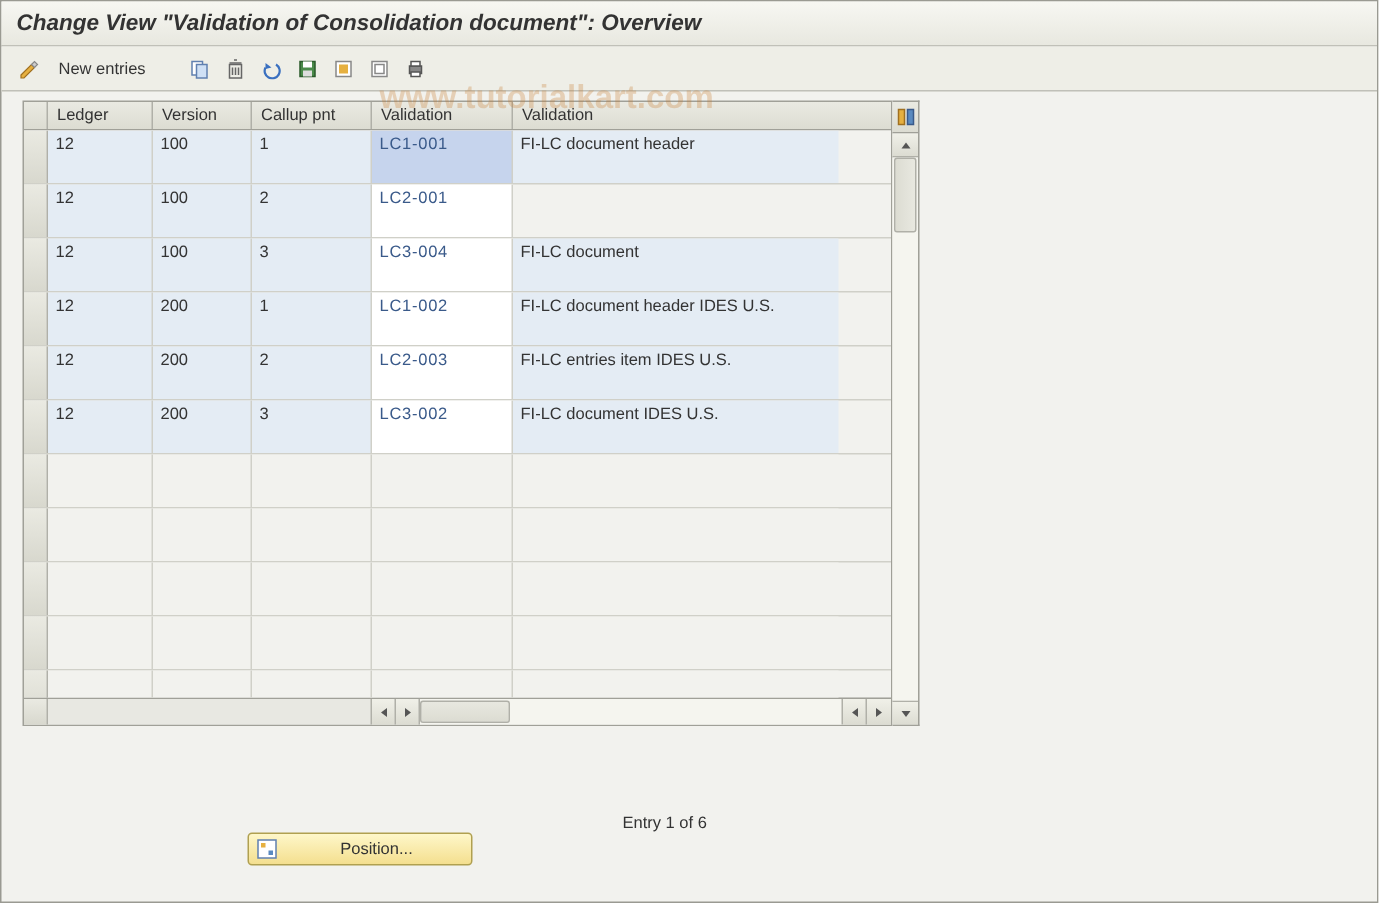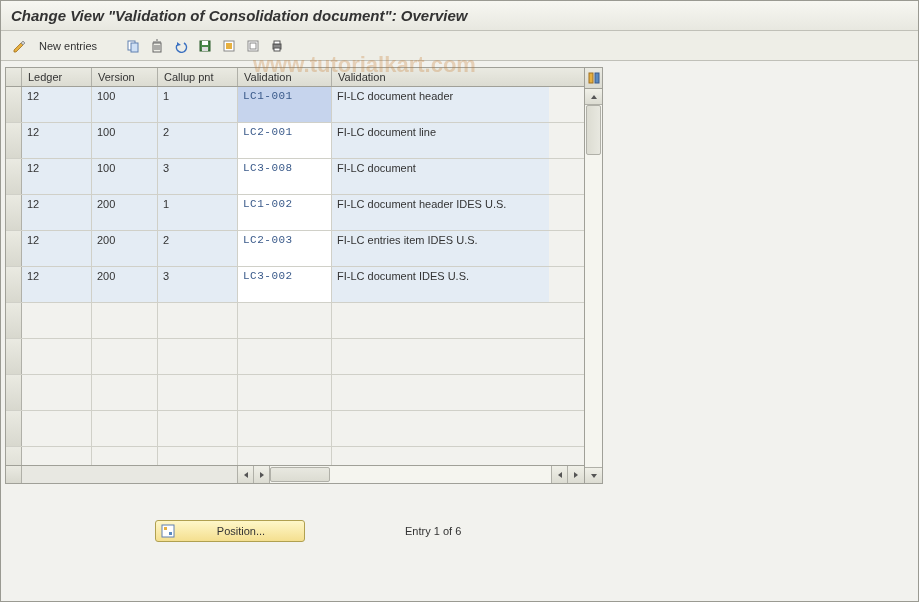--- a/index.html
+++ b/index.html
@@ -46,21 +46,21 @@
       border: 1px solid transparent;
       border-radius: 2px;
     }
     .new-entries {
       font-size: 11px;
       color: #333;
       padding: 0 6px;
       margin-right: 16px;
     }
     .content {
-      padding: 6px 4px;
+      padding: 6px 14px;
     }
     .table-area {
       display: flex;
       width: 598px;
     }
     .grid {
       border: 1px solid #a0a098;
       background: #f2f2ee;
       flex: 1;
     }
@@ -110,21 +110,21 @@
       color: #333;
       background: #e4ecf4;
       overflow: hidden;
       white-space: nowrap;
     }
     .grid-row .cell.readonly {
       background: #e4ecf4;
     }
     .grid-row .cell.input-cell {
       background: #fff;
-      font-family: Liberation Mono, monospace;
+      font-family: Liberation Sans, sans-serif;
       color: #3a5a8a;
       letter-spacing: 0.5px;
     }
     .grid-row.empty .cell {
       background: #f2f2ee;
     }
     .cell.selected-val {
       background: #c6d4ed !important;
     }
     .vscroll {
@@ -217,20 +217,21 @@
     .position-btn {
       display: flex;
       align-items: center;
       background: linear-gradient(#fef7c9, #f4df8f);
       border: 1px solid #b0a050;
       border-radius: 3px;
       height: 22px;
       width: 150px;
       cursor: pointer;
       padding: 0 4px;
+      margin-top: 35px;
     }
     .position-btn .picon {
       width: 16px;
       height: 16px;
       margin-right: 6px;
       display: inline-flex;
       align-items: center;
       justify-content: center;
     }
     .position-btn .plabel {
@@ -339,28 +340,27 @@
               <div class="cell col-callup readonly">1</div>
               <div class="cell col-validation input-cell selected-val">LC1-001</div>
               <div class="cell col-description readonly">FI-LC document header</div>
             </div>
             <div class="grid-row">
               <div class="sel-cell"></div>
               <div class="cell col-ledger readonly">12</div>
               <div class="cell col-version readonly">100</div>
               <div class="cell col-callup readonly">2</div>
               <div class="cell col-validation input-cell">LC2-001</div>
-              <div class="cell col-description readonly">FI-LC document line</div>
             </div>
             <div class="grid-row">
               <div class="sel-cell"></div>
               <div class="cell col-ledger readonly">12</div>
               <div class="cell col-version readonly">100</div>
               <div class="cell col-callup readonly">3</div>
-              <div class="cell col-validation input-cell">LC3-008</div>
+              <div class="cell col-validation input-cell">LC3-004</div>
               <div class="cell col-description readonly">FI-LC document</div>
             </div>
             <div class="grid-row">
               <div class="sel-cell"></div>
               <div class="cell col-ledger readonly">12</div>
               <div class="cell col-version readonly">200</div>
               <div class="cell col-callup readonly">1</div>
               <div class="cell col-validation input-cell">LC1-002</div>
               <div class="cell col-description readonly">FI-LC document header IDES U.S.</div>
             </div>

